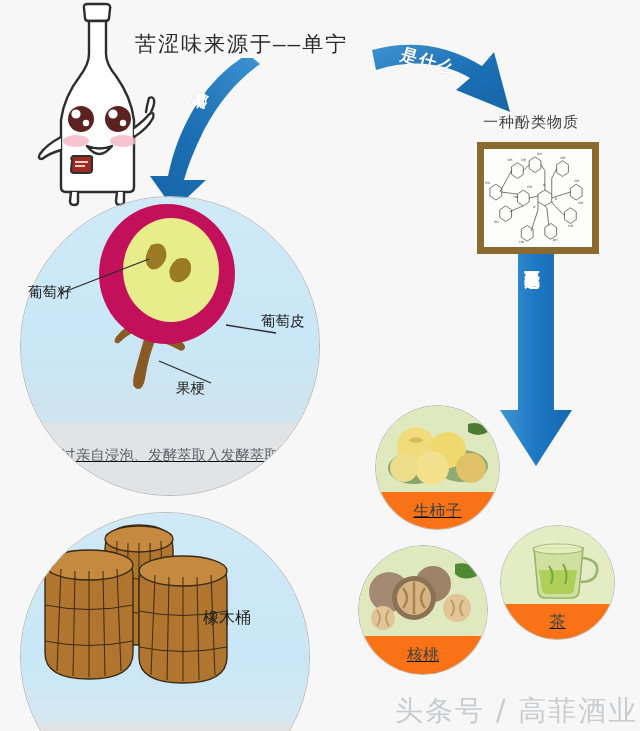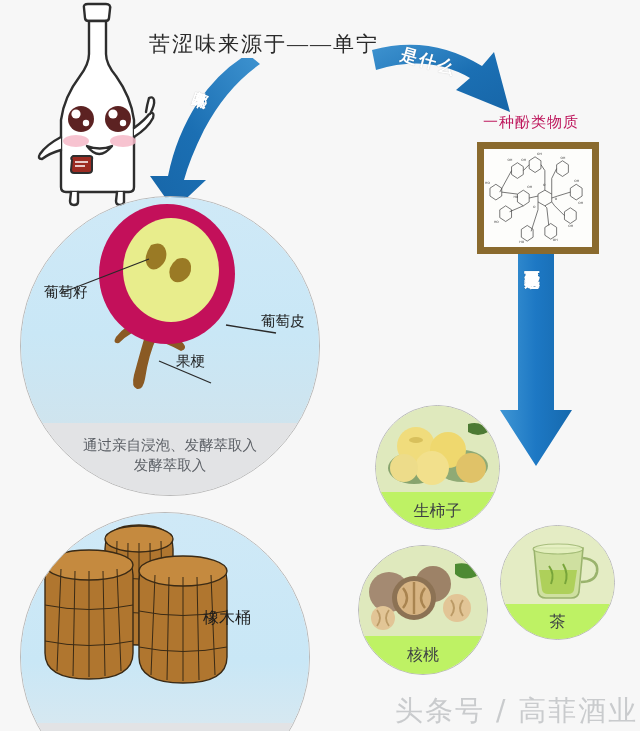--- a/index.html
+++ b/index.html
@@ -12,22 +12,21 @@
   }
   #stage { position: absolute; inset: 0; }
   .abs { position: absolute; }
 
   
   #title {
     left: 135px; top: 30px;
     font-size: 21px; color: #2b2b2b;
     letter-spacing: 2px;
     white-space: nowrap;
-    font-family: Liberation Serif, serif;
-    margin-left: 14px;
+    font-family: Liberation Mono, monospace;
   }
 
   
   #mascot { left: 28px; top: 2px; width: 140px; height: 205px; }
 
   
   .arrow-label {
     position: absolute;
     color: #ffffff;
     font-weight: bold;
@@ -54,21 +53,21 @@
   #arrow-down-label {
     left: 26px; top: 8px;
     font-size: 15px;
     writing-mode: vertical-rl;
     letter-spacing: 0px;
   }
 
   
   #phenol-caption {
     left: 483px; top: 113px;
-    font-size: 15px; color: #be185d;
+    font-size: 15px; color: #404040;
     letter-spacing: 1px;
     font-family: "DejaVu Sans", sans-serif;
   }
 
   
   #chem-box {
     left: 477px; top: 142px;
     width: 122px; height: 112px;
     border: 7px solid #8a6a2e;
     background: #fdfdfb;
@@ -79,41 +78,42 @@
   .circle {
     border-radius: 50%;
     overflow: hidden;
     border: 1px solid #b9b9b9;
     position: absolute;
   }
   .circle .top { position: absolute; left: 0; right: 0; top: 0; }
   .circle .band {
     position: absolute; left: 0; right: 0; bottom: 0;
     background: #e2e3e5;
-    display: flex; flex-direction: column;
+    display: flex; flex-direction: row;
     align-items: center; justify-content: center;
     text-align: center;
+    text-decoration: underline;
   }
   .cap-text {
     color: #5c6066;
     font-family: "DejaVu Sans", sans-serif;
     line-height: 1.35;
   }
 
   #circle-grape { left: 20px; top: 196px; width: 300px; height: 300px; }
   #circle-grape .top { height: 228px; background: linear-gradient(180deg,#cfe9f7 0%,#c9e7f6 60%,#cfe4ee 100%); }
   #circle-grape .band { height: 72px; font-size: 14.5px; padding-bottom: 6px; }
 
   #circle-barrel { left: 20px; top: 512px; width: 290px; height: 290px; }
   #circle-barrel .top { height: 212px; background: linear-gradient(180deg,#cfe9f7 0%,#c9e7f6 70%,#d6e8f1 100%); }
   #circle-barrel .band { height: 78px; font-size: 14.5px; padding-bottom: 26px; }
 
   .food-circle { border: 1px solid #b9b9b9; }
   .food-circle .top { background: #dfe9bd; }
-  .food-circle .band { background: #bef264; }
+  .food-circle .band { background: #f97316; }
   .food-circle .cap-text { font-size: 16px; color: #3d4044; }
 
   #circle-persimmon { left: 375px; top: 405px; width: 125px; height: 125px; }
   #circle-persimmon .top { height: 88px; }
   #circle-persimmon .band { height: 37px; }
 
   #circle-walnut { left: 358px; top: 545px; width: 130px; height: 130px; }
   #circle-walnut .top { height: 92px; }
   #circle-walnut .band { height: 38px; }
 
@@ -121,23 +121,23 @@
   #circle-tea .top { height: 80px; }
   #circle-tea .band { height: 35px; }
 
   
   .part-label {
     position: absolute;
     font-size: 14.5px; color: #1d1d1d;
     font-family: "DejaVu Sans", sans-serif;
     white-space: nowrap;
   }
-  #label-seed { left: 44px; top: 283px; }
+  #label-seed { left: 28px; top: 283px; }
   #label-skin { left: 238px; top: 312px; margin-left: 23px; }
-  #label-stem { left: 176px; top: 352px; font-family: Liberation Serif, serif; }
+  #label-stem { left: 176px; top: 379px; font-family: Liberation Serif, serif; }
   #label-barrel { left: 203px; top: 608px; font-size: 16px; font-weight: 500; font-family: Liberation Mono, monospace; }
 
   
   #watermark {
     left: 395px; top: 692px;
     font-size: 28px; color: #c9cbcd;
     letter-spacing: 2px;
     font-family: "DejaVu Sans", sans-serif;
   }
 </style>

